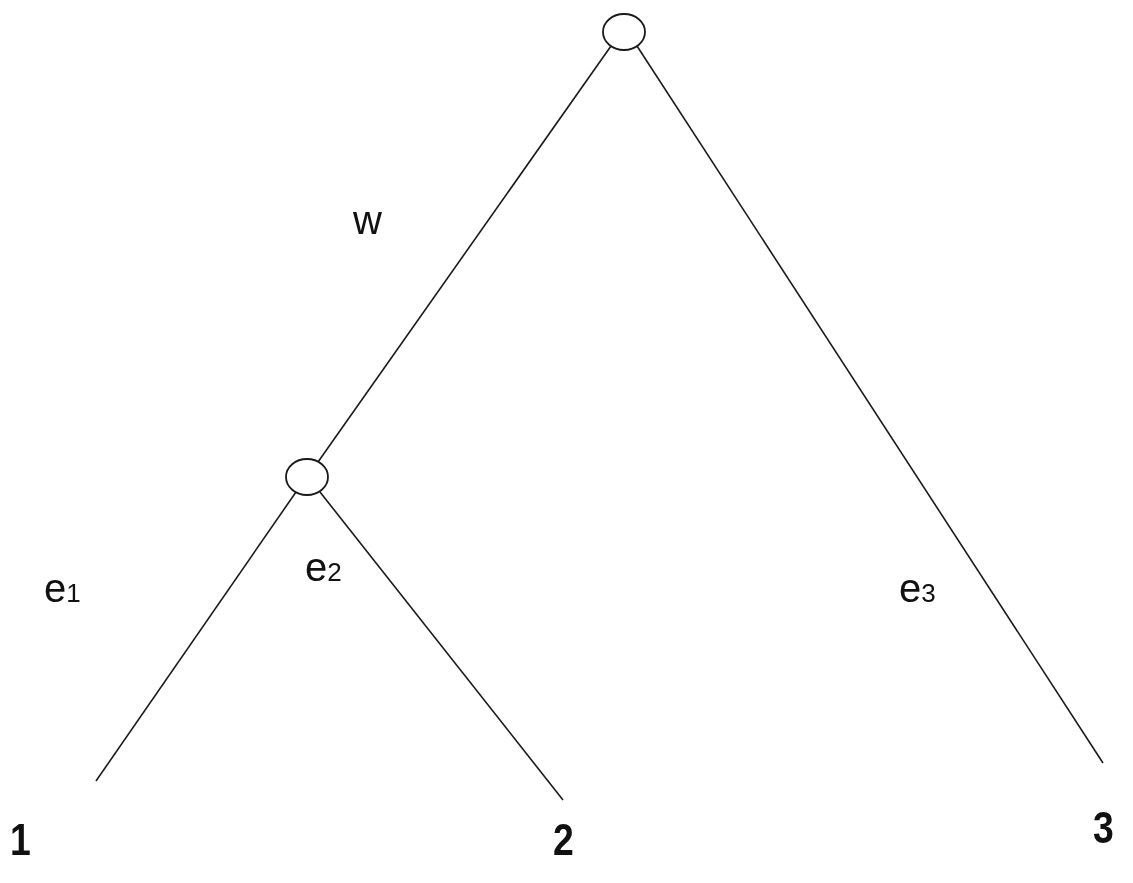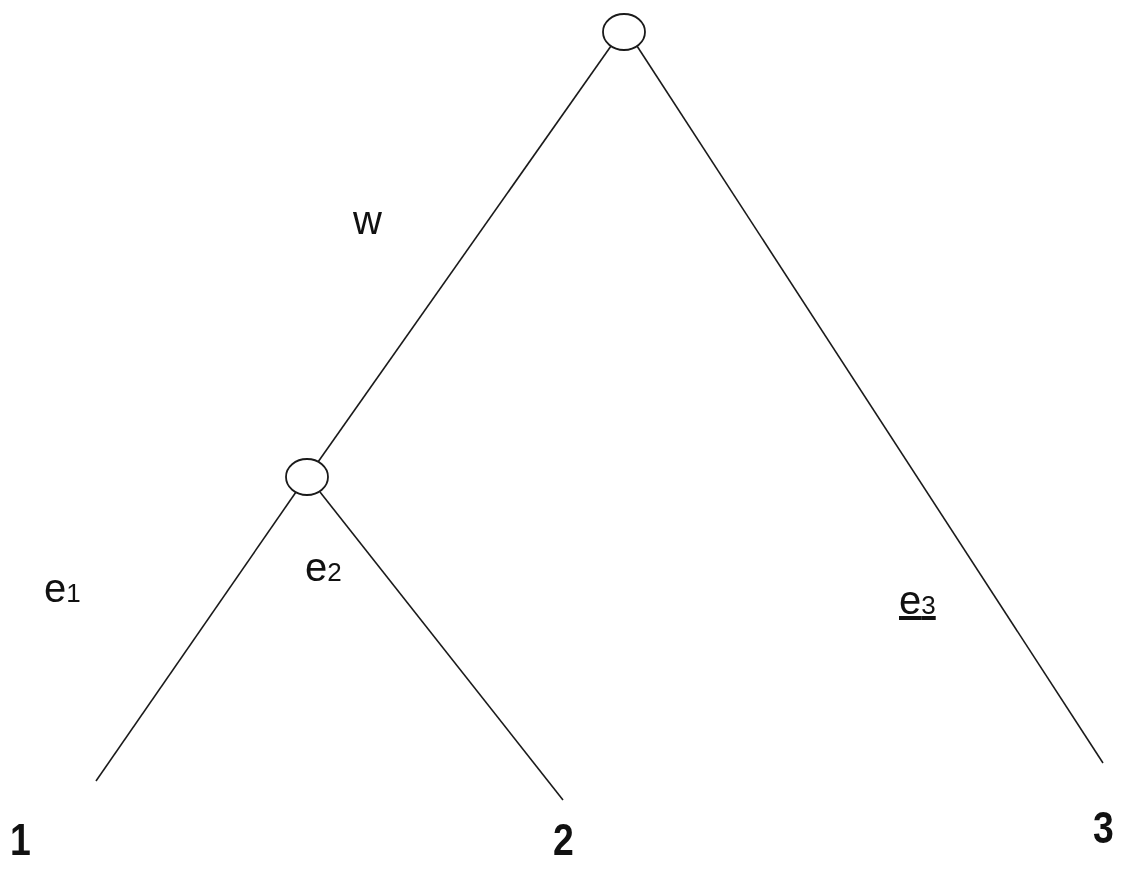--- a/index.html
+++ b/index.html
@@ -29,19 +29,19 @@
 </div>
 
 <div class="lbl edge-lbl" style="left:44px; top:568px;">
   <span>e</span><sub>1</sub>
 </div>
 
 <div class="lbl edge-lbl" style="left:305px; top:547px;">
   <span>e</span><sub>2</sub>
 </div>
 
-<div class="lbl edge-lbl" style="left:899px; top:580px;text-decoration:underline;">
+<div class="lbl edge-lbl" style="left:899px; top:568px;">
   <span>e</span><sub>3</sub>
 </div>
 
 <div class="lbl leaf-lbl" style="left:10px; top:818px;">1</div>
 <div class="lbl leaf-lbl" style="left:553px; top:818px;">2</div>
 <div class="lbl leaf-lbl" style="left:1093px; top:806px;">3</div>
 
 </body></html>

